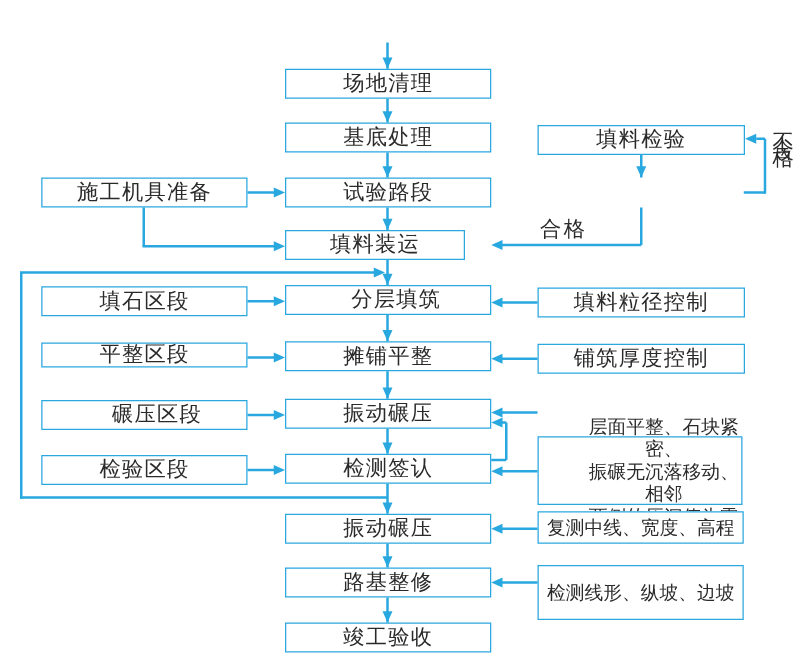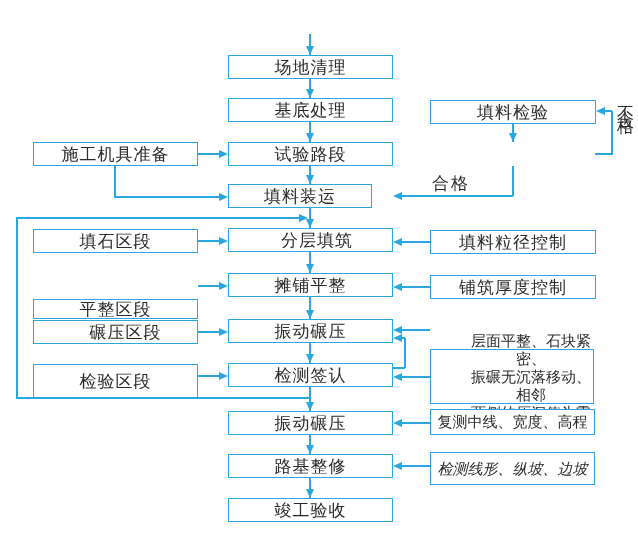--- a/index.html
+++ b/index.html
@@ -30,31 +30,31 @@
     <div class="node" style="left: 228px; top: 184px; width: 144px; height: 24px;">填料装运</div>
     <div class="node" style="left: 228px; top: 228px; width: 165px; height: 24px; padding-left: 13px;">分层填筑</div>
     <div class="node" style="left: 228px; top: 273px; width: 165px; height: 24px;">摊铺平整</div>
     <div class="node" style="left: 228px; top: 319px; width: 165px; height: 24px;">振动碾压</div>
     <div class="node" style="left: 228px; top: 363px; width: 165px; height: 24px;">检测签认</div>
     <div class="node" style="left: 228px; top: 411px; width: 165px; height: 24px;">振动碾压</div>
     <div class="node" style="left: 228px; top: 454px; width: 165px; height: 24px;">路基整修</div>
     <div class="node" style="left: 228px; top: 498px; width: 165px; height: 24px;">竣工验收</div>
     <div class="node" style="left: 33px; top: 142px; width: 165px; height: 24px;">施工机具准备</div>
     <div class="node" style="left: 33px; top: 229px; width: 165px; height: 24px;">填石区段</div>
-    <div class="node" style="left: 33px; top: 274px; width: 165px; height: 20px; margin-top: 25px;">平整区段</div>
+    <div class="node" style="left: 33px; top: 274px; width: 165px; height: 20px;">平整区段</div>
     <div class="node" style="left: 33px; top: 320px; width: 165px; height: 24px; padding-left: 20px;">碾压区段</div>
-    <div class="node" style="left: 33px; top: 364px; width: 165px; height: 34px;">检验区段</div>
+    <div class="node" style="left: 33px; top: 364px; width: 165px; height: 24px;">检验区段</div>
     <div class="node" style="left: 430px; top: 100px; width: 166px; height: 24px;">填料检验</div>
     <div class="node" style="left: 430px; top: 230px; width: 166px; height: 24px;">填料粒径控制</div>
     <div class="node" style="left: 430px; top: 275px; width: 166px; height: 24px;">铺筑厚度控制</div>
     <div class="node" style="left: 430px; top: 349px; width: 164px; height: 55px; font-size: 15px; letter-spacing: 0px; padding-left: 38px;">层面平整、石块紧密、
 振碾无沉落移动、相邻
 两侧的压沉值为零</div>
     <div class="node" style="left: 430px; top: 409px; width: 165px; height: 26px; font-size: 15px; letter-spacing: 0px;">复测中线、宽度、高程</div>
-    <div class="node" style="left: 430px; top: 452px; width: 165px; height: 33px; font-size: 15px; letter-spacing: 0px; font-style: italic;">检测线形、纵坡、边坡</div>
+    <div class="node" style="left: 430px; top: 452px; width: 165px; height: 44px; font-size: 15px; letter-spacing: 0px;">检测线形、纵坡、边坡</div>
     <div class="seg" style="left: 309px; top: 34px; width: 1.5px; height: 21px;"></div>
     <div class="seg" style="left: 309px; top: 79px; width: 1.5px; height: 19px;"></div>
     <div class="seg" style="left: 309px; top: 122px; width: 1.5px; height: 20px;"></div>
     <div class="seg" style="left: 309px; top: 166px; width: 1.5px; height: 18px;"></div>
     <div class="seg" style="left: 309px; top: 208px; width: 1.5px; height: 20px;"></div>
     <div class="seg" style="left: 309px; top: 252px; width: 1.5px; height: 21px;"></div>
     <div class="seg" style="left: 309px; top: 297px; width: 1.5px; height: 22px;"></div>
     <div class="seg" style="left: 309px; top: 343px; width: 1.5px; height: 20px;"></div>
     <div class="seg" style="left: 309px; top: 387px; width: 1.5px; height: 24px;"></div>
     <div class="seg" style="left: 309px; top: 435px; width: 1.5px; height: 19px;"></div>

